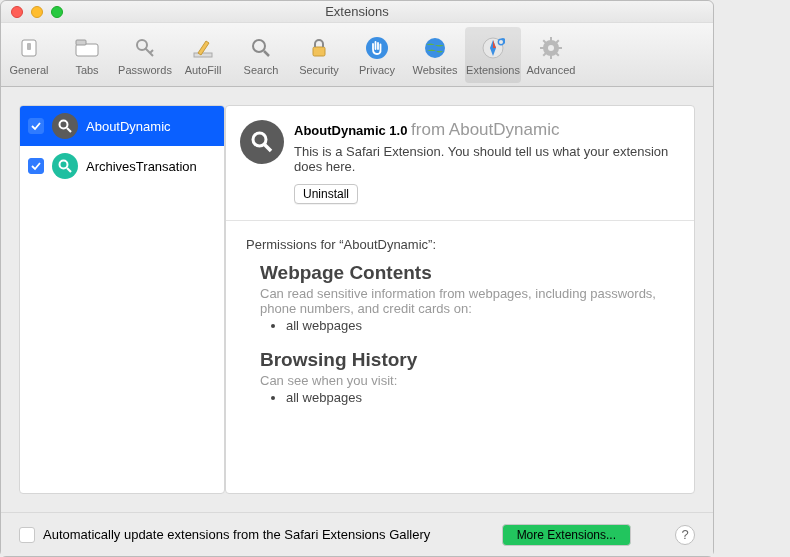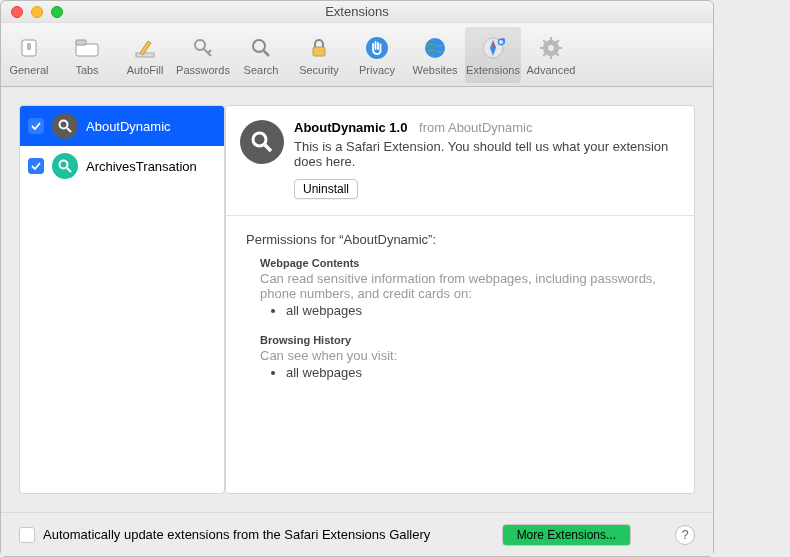--- a/index.html
+++ b/index.html
@@ -27,25 +27,25 @@
 .extic { width: 26px; height: 26px; border-radius: 50%; display: flex; align-items: center; justify-content: center; }
 .extic.dark { background: #5b5b5b; }
 .extic.teal { background: #1fbfa0; }
 .extnm { font-size: 13px; }
 .detail { flex: 1; background: #fff; border: 1px solid #d6d6d6; border-radius: 4px; display: flex; flex-direction: column; }
 .dhead { padding: 14px 18px 16px 14px; border-bottom: 1px solid #e3e3e3; display: flex; gap: 10px; }
 .bigic { width: 44px; height: 44px; border-radius: 50%; background: #5b5b5b; display: flex; align-items: center; justify-content: center; flex-shrink: 0; }
 .dtxt { flex: 1; }
 .dtitle { font-size: 13px; }
 .dtitle b { font-weight: 700; }
-.dfrom { color: #999; font-size: 13px; margin-left: 8px; }
+.dfrom { color: #999; font-size: 17px; }
 .ddesc { margin-top: 4px; color: #444; }
 .unbtn { margin-top: 10px; background: #fff; border: 1px solid #c7c7c7; border-radius: 4px; padding: 2px 8px; font-size: 12px; box-shadow: 0 1px 0 rgba(0,0,0,0.05); }
 .perm { padding: 16px 20px; color: #444; }
-.perm h4 { font-weight: 700; font-size: 11px; margin-bottom: 2px; }
+.perm h4 { font-weight: 700; font-size: 19px; margin-bottom: 2px; }
 .perm .sub { color: #9a9a9a; }
 .perm ul { margin: 0 0 14px 26px; }
 .perm ul li { list-style: disc; padding: 2px 0; }
 .pgroup { margin-left: 14px; margin-top: 10px; }
 .footer { height: 44px; border-top: 1px solid #d9d9d9; display: flex; align-items: center; padding: 0 18px; background: #ececec; gap: 34px; }
 .footleft { display: flex; align-items: center; gap: 8px; flex: 1; }
 .morebtn { background: #22c55e; border: 1px solid #c7c7c7; border-radius: 4px; padding: 3px 14px; font-size: 12px; margin-right: 10px; }
 .help { width: 20px; height: 20px; border-radius: 50%; border: 1px solid #bfbfbf; background: #fff; display: flex; align-items: center; justify-content: center; color: #666; font-size: 13px; }
 svg { display: block; }
 </style>
@@ -77,34 +77,34 @@
           <svg width="24" height="20">
             <rect x="1" y="6" width="22" height="12" rx="2" fill="#fff" stroke="#9a9a9a"></rect>
             <rect x="1" y="2" width="10" height="5" rx="1" fill="#cfcfcf" stroke="#9a9a9a"></rect>
           </svg>
         </div>
       <div class="lbl">Tabs</div>
     </div>
     <div class="tbtn">
       <div class="ic">
           <svg width="22" height="22">
+            <circle cx="8" cy="8" r="5" fill="none" stroke="#9a9a9a" stroke-width="2"></circle>
+            <path d="M11 11 L19 19 M16 16 L19 13" stroke="#9a9a9a" stroke-width="2" fill="none"></path>
+          </svg>
+        </div>
+      <div class="lbl">Passwords</div>
+    </div>
+    <div class="tbtn">
+      <div class="ic">
+          <svg width="22" height="22">
             <rect x="2" y="16" width="18" height="4" fill="#dcdcdc" stroke="#aaa"></rect>
             <path d="M6 16 L14 4 L17 6 L9 18 Z" fill="#f2c259" stroke="#c79a3a"></path>
           </svg>
         </div>
       <div class="lbl">AutoFill</div>
-    </div>
-    <div class="tbtn">
-      <div class="ic">
-          <svg width="22" height="22">
-            <circle cx="8" cy="8" r="5" fill="none" stroke="#9a9a9a" stroke-width="2"></circle>
-            <path d="M11 11 L19 19 M16 16 L19 13" stroke="#9a9a9a" stroke-width="2" fill="none"></path>
-          </svg>
-        </div>
-      <div class="lbl">Passwords</div>
     </div>
     <div class="tbtn">
       <div class="ic">
           <svg width="22" height="22">
             <circle cx="9" cy="9" r="6" fill="none" stroke="#8a8a8a" stroke-width="2"></circle>
             <path d="M14 14 L19 19" stroke="#8a8a8a" stroke-width="2.5"></path>
           </svg>
         </div>
       <div class="lbl">Search</div>
     </div>

